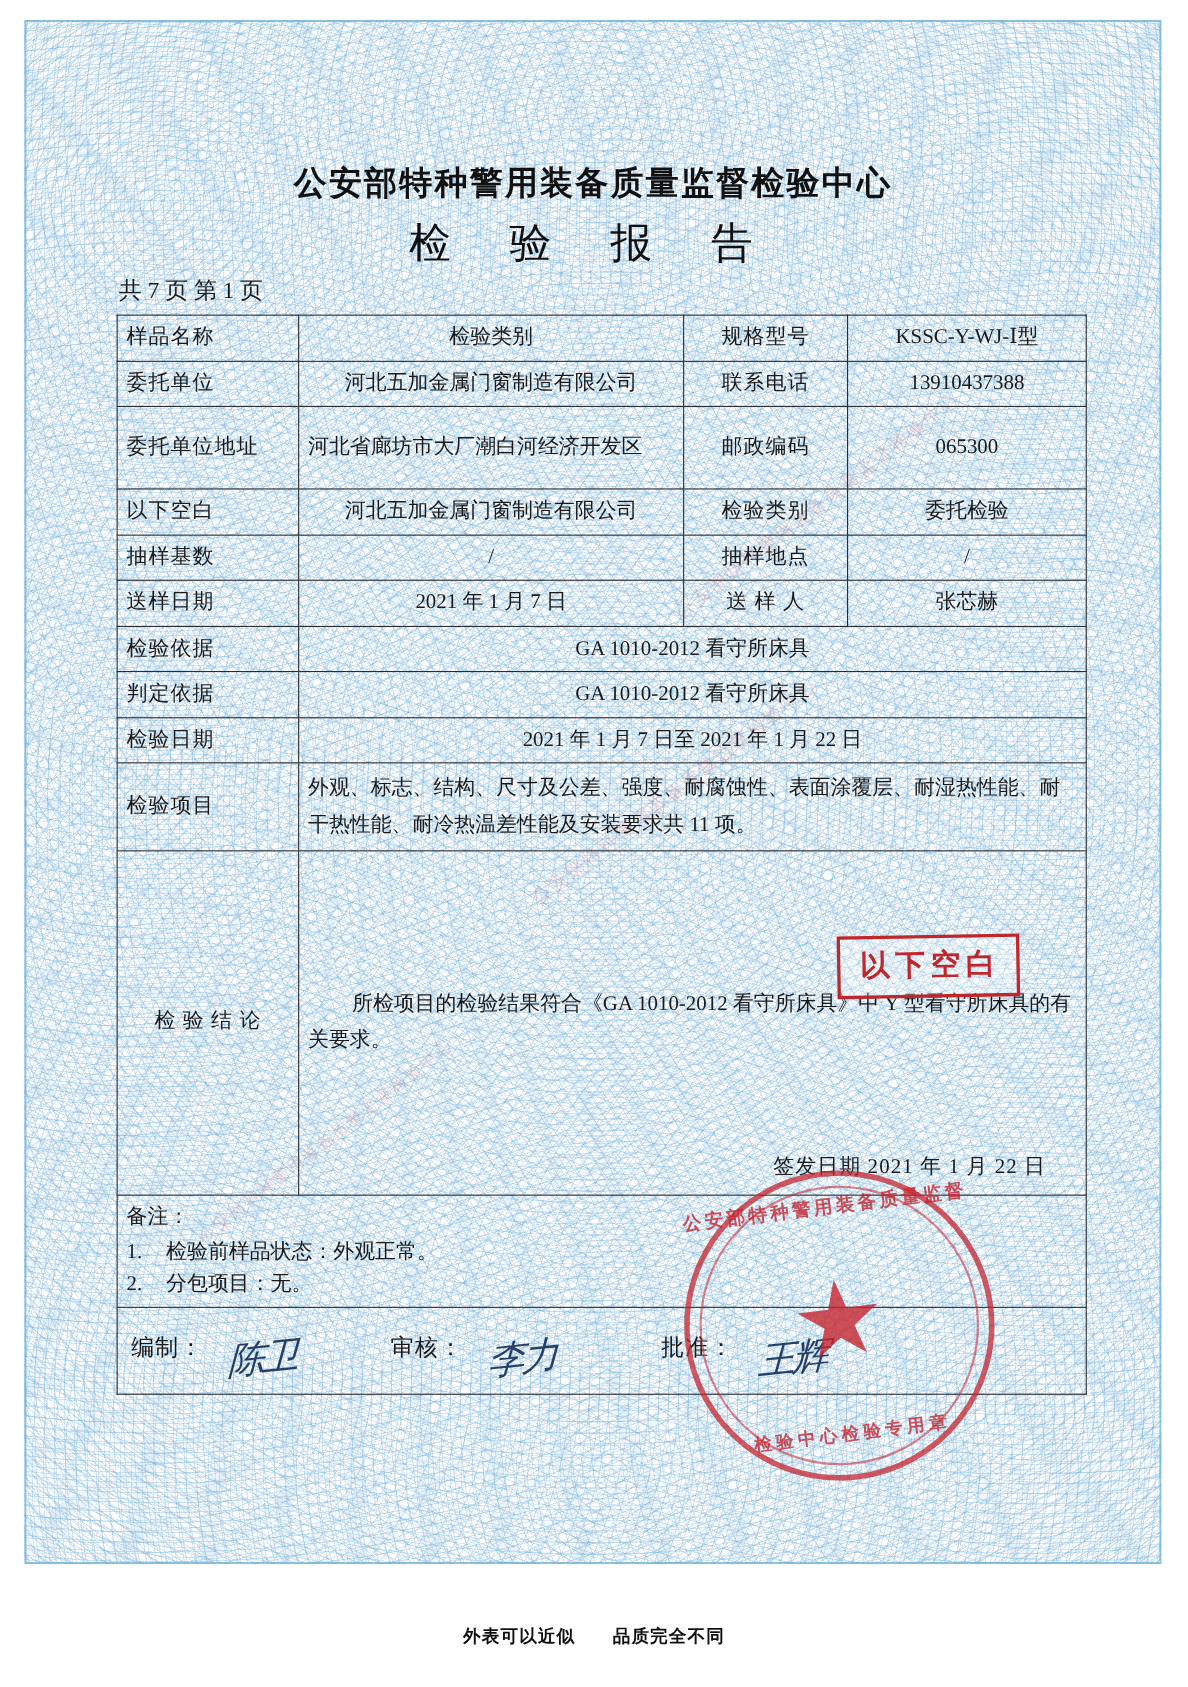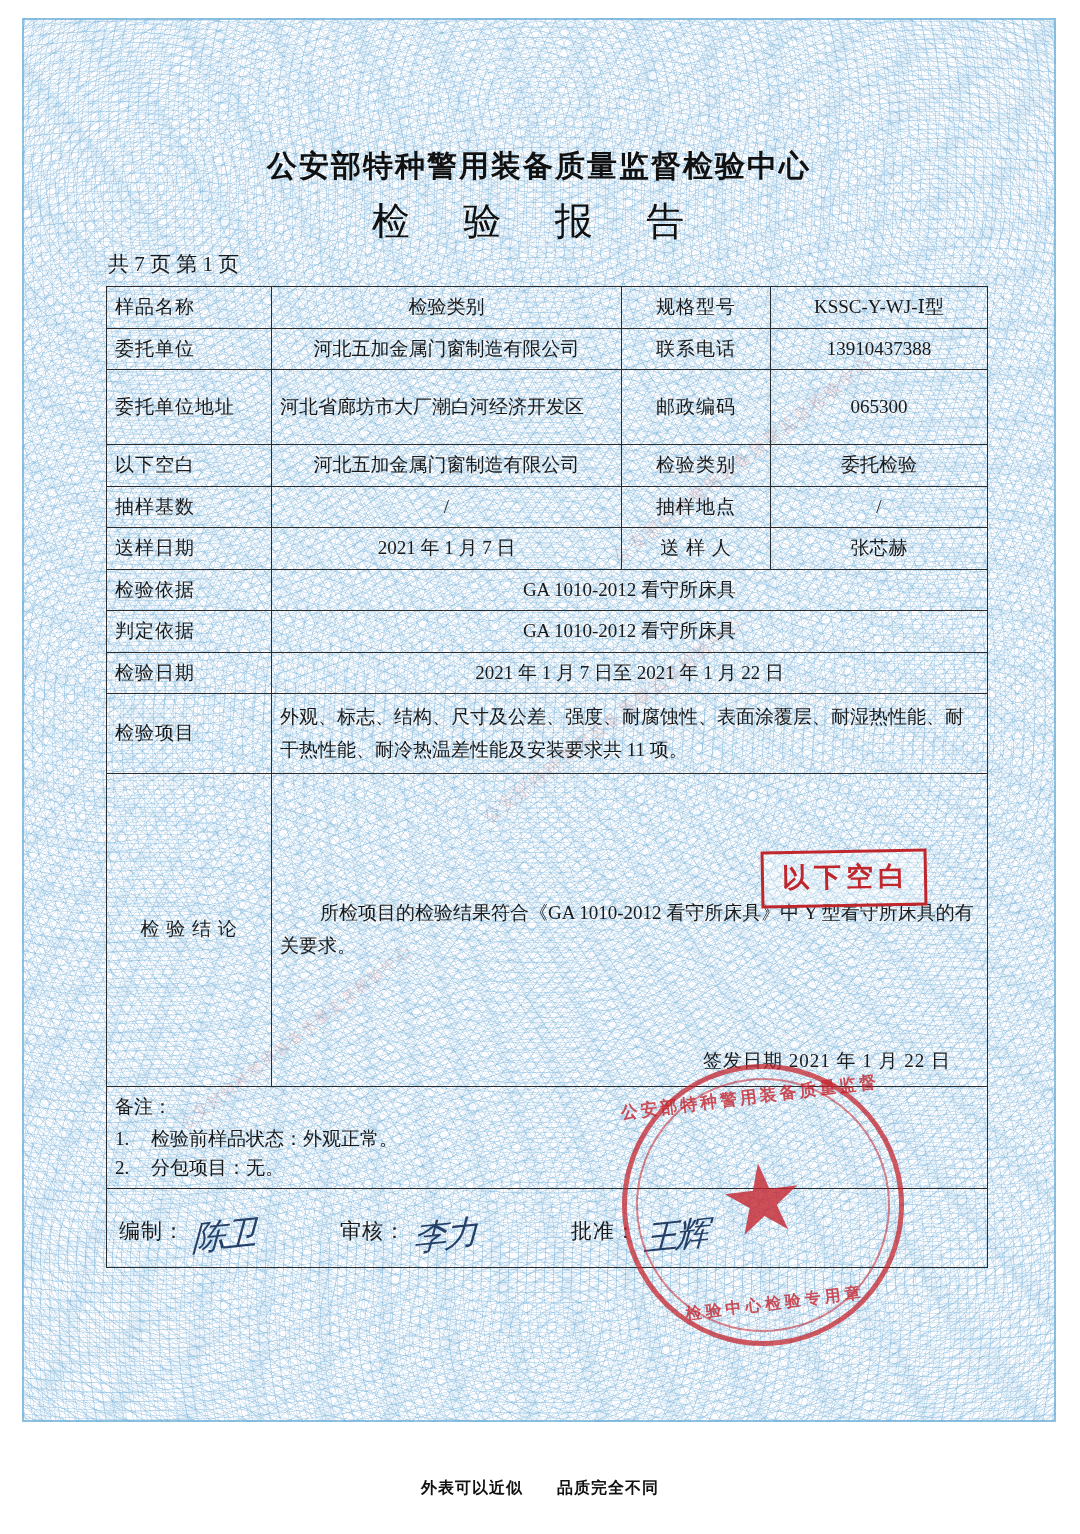--- a/index.html
+++ b/index.html
@@ -118,21 +118,21 @@
   }
   .remark-cell{padding:10px 16px 14px 22px;font-size:19px;line-height:1.75;}
   .remark-list{margin:4px 0 0 0;padding:0;list-style:none;}
   .remark-list li{display:flex;gap:10px;}
   .remark-list li .num{width:26px;}
 
   .sign-row{
     display:flex;align-items:flex-end;height:78px;font-size:21px;
     padding:0 12px;
   }
-  .sign-item{display:flex;align-items:center;gap:7px;}
+  .sign-item{display:flex;align-items:flex-start;gap:22px;}
   .sign-item .lab{padding-bottom:14px;letter-spacing:1px;}
   .sign-ink{
     font-family:"DejaVu Serif",serif;
     color:#16325c;
     font-size:34px;
     font-style:italic;
     transform:rotate(-6deg) skewX(-8deg);
     padding-bottom:6px;
     opacity:.92;
     letter-spacing:-3px;

